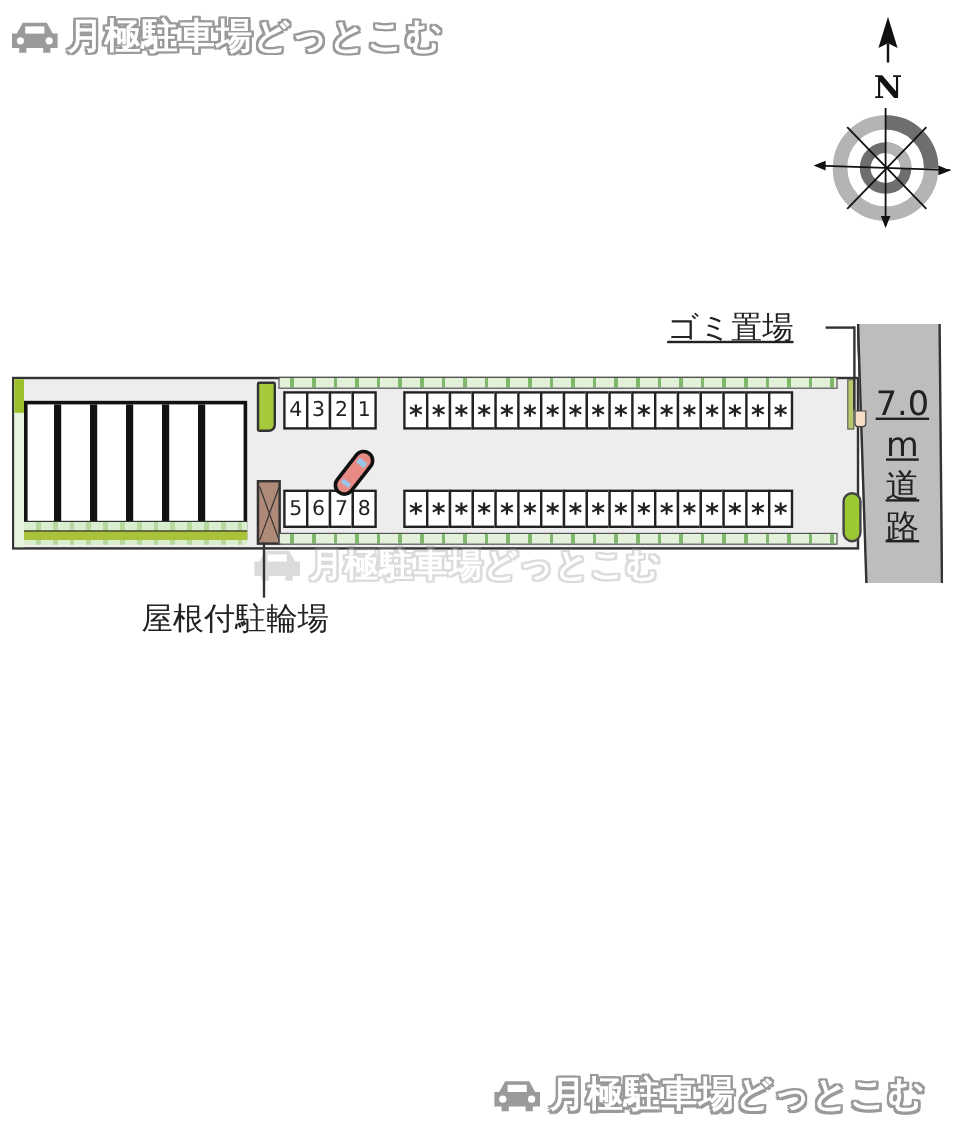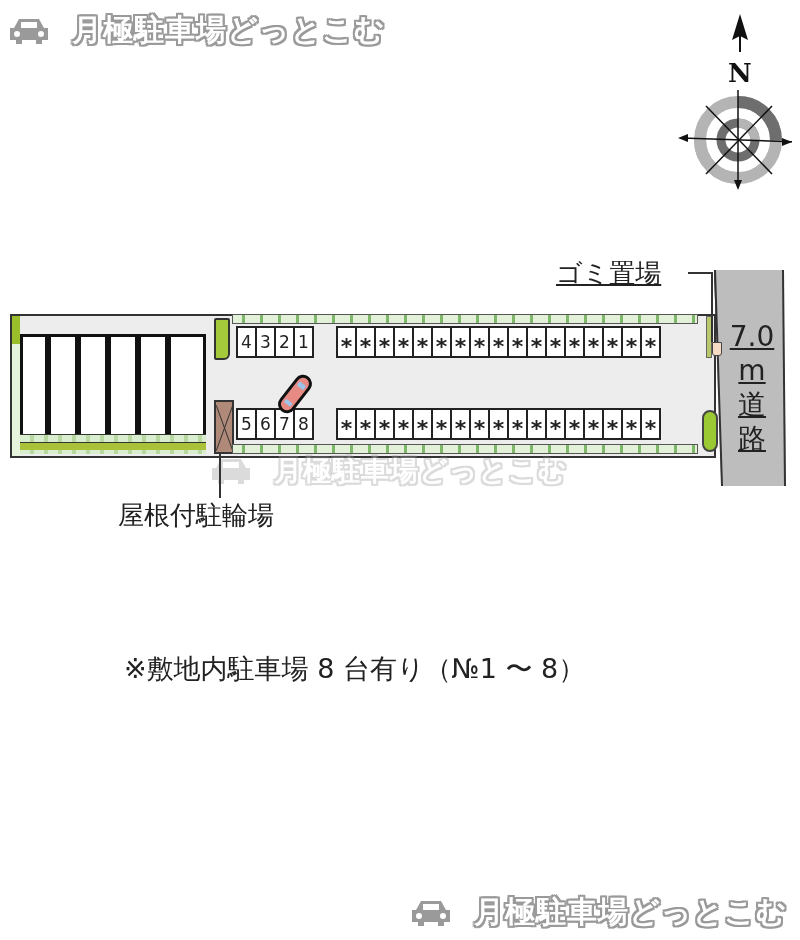--- a/index.html
+++ b/index.html
@@ -1,19 +1,19 @@
 <!DOCTYPE html>
 <html><head>
 <meta charset="utf-8">
 <style>
   * { box-sizing: border-box; margin: 0; padding: 0; }
   html, body { width: 800px; height: 940px; background: #ffffff; overflow: hidden; }
   body { position: relative; font-family: "DejaVu Sans", sans-serif; color: #222; }
 
-  .watermark { position: absolute; display: flex; align-items: center; gap: 22px; }
+  .watermark { position: absolute; display: flex; align-items: center; gap: 6px; }
   .watermark .wm-car { width: 42px; height: 30px; position: relative; }
   .watermark .wm-text { font-family: "DejaVu Sans", sans-serif; font-weight: bold; font-size: 30px;
     color: #ffffff; letter-spacing: 1px;
     text-shadow: -2px -2px 0 #9a9a9a, 2px -2px 0 #9a9a9a, -2px 2px 0 #9a9a9a, 2px 2px 0 #9a9a9a,
                  0 2px 0 #9a9a9a, 0 -2px 0 #9a9a9a, 2px 0 0 #9a9a9a, -2px 0 0 #9a9a9a; }
   .wm-top { left: 8px; top: 10px; }
   .wm-bottom { left: 410px; top: 892px; }
   .wm-mid { left: 210px; top: 452px; opacity: 0.35; }
   .wm-mid .wm-text { font-size: 28px; }
 
@@ -206,21 +206,20 @@
 </div>
 
 <div class="label" style="left:556px; top:256px;text-decoration:underline;">ゴミ置場</div>
 <div class="leader" style="left:688px; top:272px; width:24px; height:2px;"></div>
 <div class="leader" style="left:711px; top:272px; width:2px; height:70px;"></div>
 
 <div class="leader" style="left:219px; top:452px; width:2px; height:46px;"></div>
 <div class="label" style="left:118px; top:498px;text-align:center;">屋根付駐輪場</div>
 
 <div class="notes">
-  <div>※敷地内駐車場 8 台有り（№1 〜 8）</div>
 </div>
 
 <div class="watermark wm-bottom">
   <svg class="wm-car" viewBox="0 0 42 30">
     <path d="M6 12 L11 3 H31 L36 12 H40 V24 H34 V28 H28 V24 H14 V28 H8 V24 H2 V12 Z" fill="#9a9a9a"></path>
     <rect x="13" y="6" width="16" height="6" fill="#fff"></rect>
     <circle cx="9" cy="18" r="3" fill="#fff"></circle>
       <circle cx="33" cy="18" r="3" fill="#fff"></circle>
   </svg>
   <span class="wm-text">月極駐車場どっとこむ</span>

